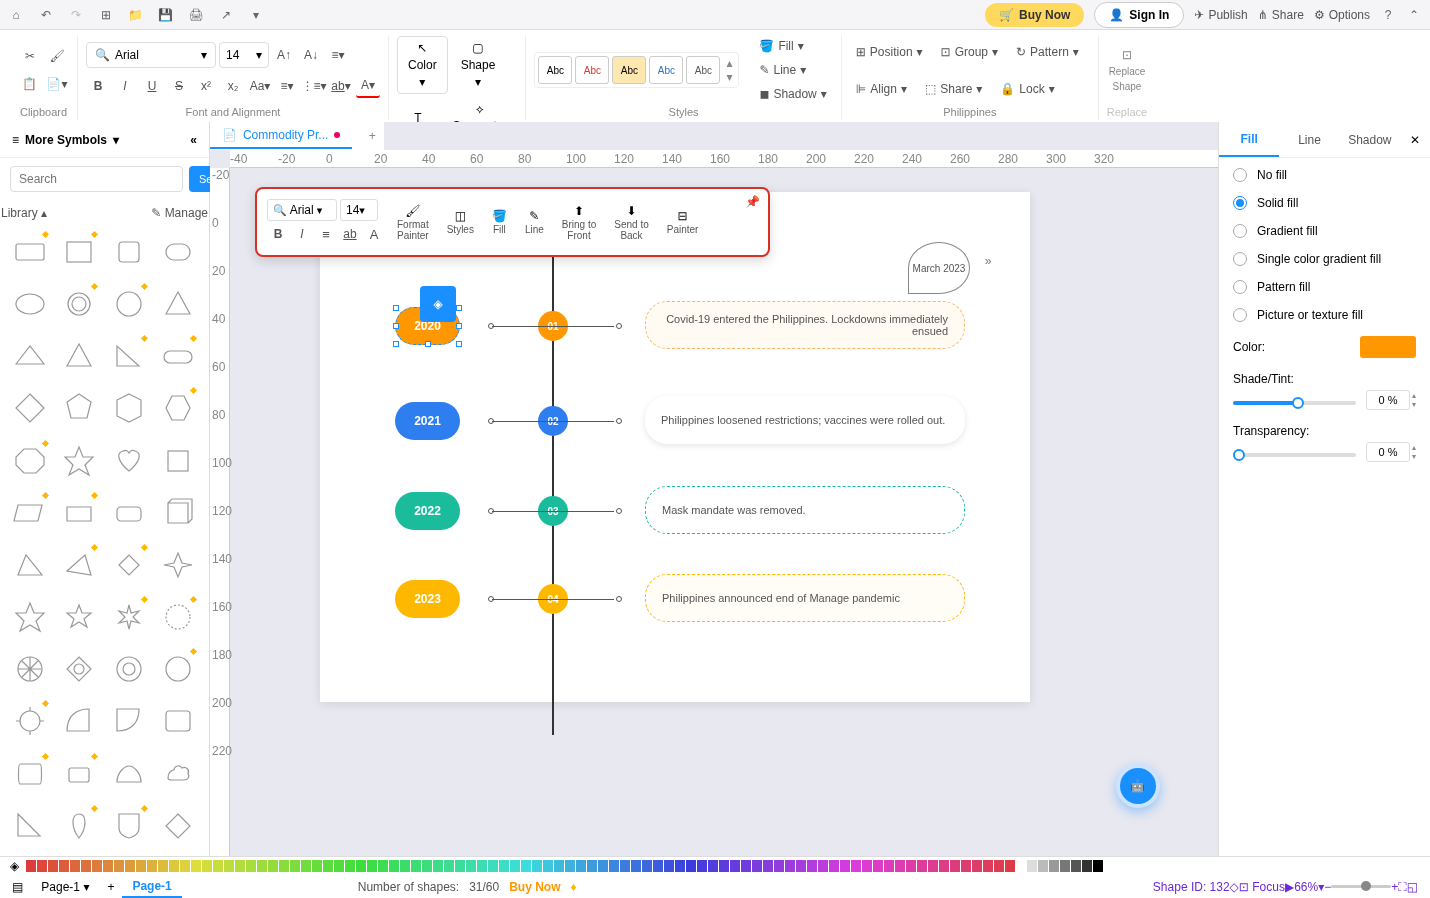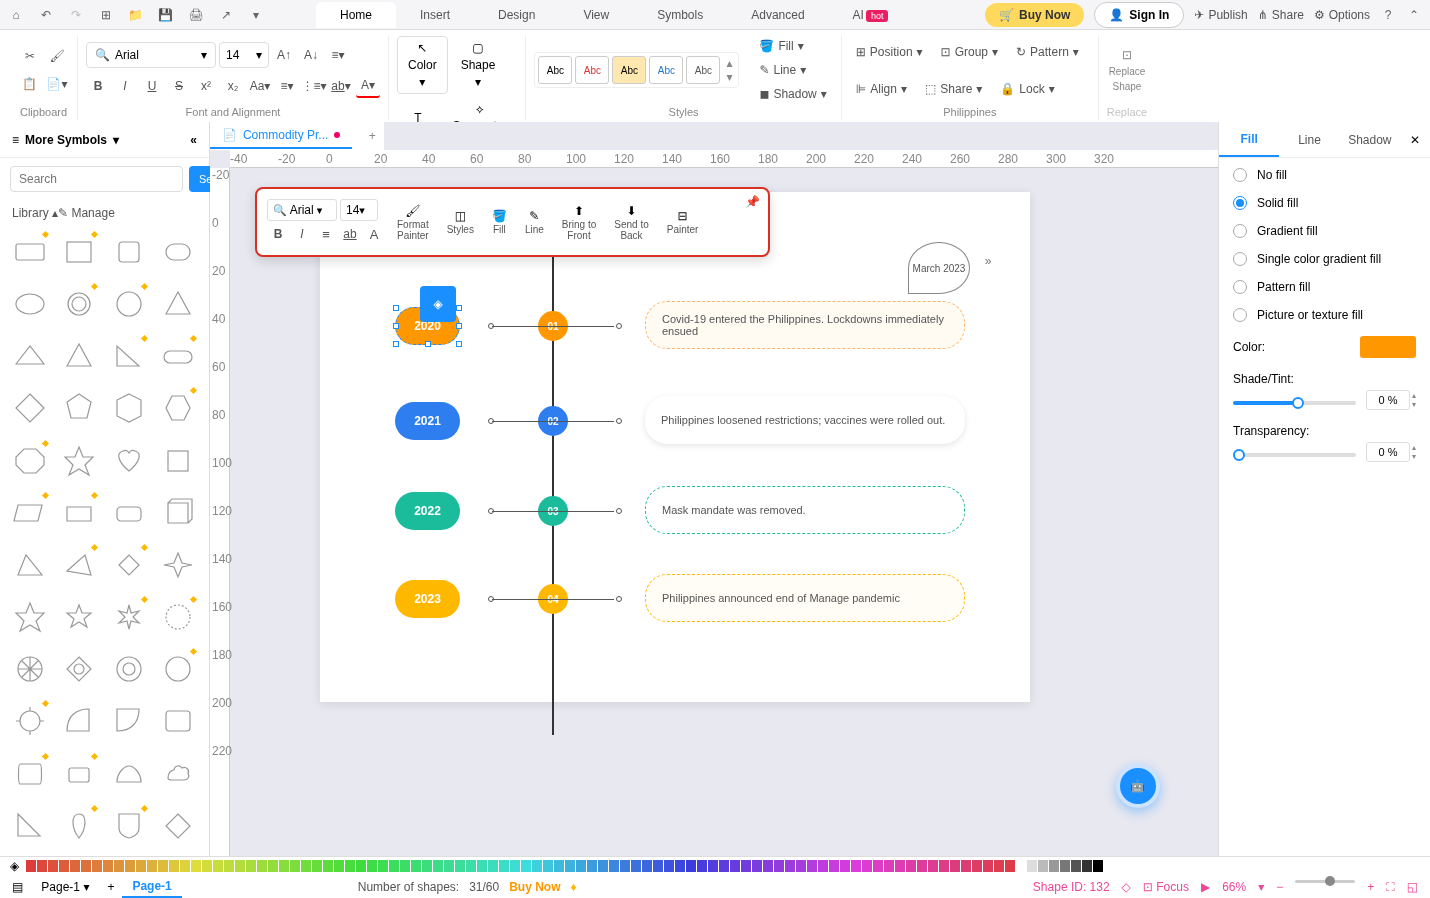--- a/index.html
+++ b/index.html
@@ -30,21 +30,21 @@
 .stylebox{display:flex;gap:3px;border:1px solid #eee;border-radius:4px;padding:3px}
 .stylechip{width:34px;height:28px;border:1px solid #ccc;border-radius:3px;display:flex;align-items:center;justify-content:center;font-size:10px}
 .arrbtn{display:flex;align-items:center;gap:4px;padding:3px 6px;cursor:pointer;color:#555}
 
 .workspace{position:absolute;top:122px;left:0;right:0;bottom:42px;display:flex}
 .leftpanel{width:210px;background:#fff;border-right:1px solid #ddd;display:flex;flex-direction:column}
 .lp-header{height:36px;display:flex;align-items:center;padding:0 12px;gap:6px;font-weight:600;border-bottom:1px solid #eee;justify-content:space-between}
 .lp-search{padding:8px 10px;display:flex;gap:6px}
 .lp-search input{flex:1;border:1px solid #ddd;border-radius:4px;padding:5px 8px;font-size:12px}
 .lp-search button{background:#1a8fff;color:#fff;border:none;border-radius:4px;padding:5px 10px;font-size:11px}
-.lp-libhead{padding:6px 12px;display:flex;color:#555;font-size:12px}
+.lp-libhead{padding:6px 1px;display:flex;justify-content:space-between;color:#555;font-size:12px}
 .shapegrid{flex:1;overflow:auto;padding:4px 8px;display:grid;grid-template-columns:repeat(4,1fr);gap:4px}
 .shapecell{width:44px;height:44px;display:flex;align-items:center;justify-content:center;cursor:pointer;position:relative}
 .shapecell svg{stroke:#999;fill:none;stroke-width:1.2}
 .diamond-dot{position:absolute;top:2px;right:4px;width:5px;height:5px;background:#ffb800;transform:rotate(45deg)}
 
 .canvas-area{flex:1;position:relative;background:#e8e8f0;overflow:hidden}
 .doctab{position:absolute;top:0;left:0;height:28px;display:flex;align-items:center;gap:8px;background:#fff}
 .doctab .tab{padding:5px 12px;display:flex;align-items:center;gap:6px;color:#1a8fff;font-weight:500;background:#fff;border-bottom:2px solid #1a8fff}
 .doctab .unsaved{width:6px;height:6px;border-radius:50%;background:#e06;display:inline-block}
 .doctab .addtab{width:24px;height:24px;display:flex;align-items:center;justify-content:center;color:#888;cursor:pointer}
@@ -96,49 +96,40 @@
 .expand-arrow{position:absolute;right:218px;top:128px;width:24px;height:22px;display:flex;align-items:center;justify-content:center;color:#777;cursor:pointer;background:#fff}
 
 .statusbar{position:absolute;bottom:0;left:0;right:0;height:42px;background:#fff;border-top:1px solid #ddd;display:flex;flex-direction:column}
 .swatchbar{height:18px;display:flex;align-items:center;padding:0 10px;gap:1px}
 .swatchbar .sw{width:10px;height:12px;cursor:pointer}
 .sb-row{flex:1;display:flex;align-items:center;padding:0 12px;gap:16px}
 .sb-pages{display:flex;align-items:center;gap:8px}
 .sb-page{padding:3px 10px;cursor:pointer}
 .sb-page.active{color:#1a8fff;font-weight:600;border-bottom:2px solid #1a8fff}
 .sb-center{margin-left:160px;display:flex;align-items:center;gap:10px;color:#555}
-.sb-right{margin-left:auto;display:flex;align-items:flex-start;gap:12px;color:#ec4899}
+.sb-right{margin-left:auto;display:flex;align-items:center;color:#6d28d9}
 .zoom-slider{width:60px;height:3px;background:#ccc;border-radius:2px;position:relative}
 .zoom-slider .zt{position:absolute;top:-4px;left:30px;width:10px;height:10px;background:#888;border-radius:50%}
 
 .chat-bubble{position:absolute;right:270px;bottom:90px;width:44px;height:44px;background:#1a8fff;border-radius:50%;display:flex;align-items:center;justify-content:center;box-shadow:0 4px 12px rgba(26,143,255,0.4);border:4px solid #cce4ff}
 </style>
 </head>
 <body>
 
 <div class="titlebar">
   <div class="tb-left">
     <span class="ico">⌂</span>
     <span class="ico">↶</span>
     <span class="ico" style="opacity:.4">↷</span>
     <span class="ico">⊞</span>
     <span class="ico">📁</span>
     <span class="ico">💾</span>
     <span class="ico">🖨</span>
     <span class="ico">↗</span>
     <span class="ico">▾</span>
-  </div>
-  <div class="menutabs">
-    <div class="tab active">Home</div>
-    <div class="tab">Insert</div>
-    <div class="tab">Design</div>
-    <div class="tab">View</div>
-    <div class="tab">Symbols</div>
-    <div class="tab">Advanced</div>
-    <div class="tab"><span>AI</span><span class="aibadge">hot</span></div>
   </div>
   <div class="tb-right">
     <div class="buynow">🛒 <span>Buy Now</span></div>
     <div class="signin">👤 <span>Sign In</span></div>
     <div class="tb-link">✈ <span>Publish</span></div>
     <div class="tb-link">⋔ <span>Share</span></div>
     <div class="tb-link">⚙ <span>Options</span></div>
     <span class="ico">?</span>
     <span class="ico">⌃</span>
   </div>
@@ -588,21 +579,21 @@
     <div class="page">
       <div class="tl-title">imeline</div>
       <div class="datebub">March 2023</div>
       <div class="tl-line"></div>
       <div id="tl-items">
           <div class="yearbox sel" style="top: 115px; background: rgb(255, 152, 0);">2020<div class="selhandle" style="left: calc(-0.5% - 3px); top: calc(-0.5% - 3px);"></div><div class="selhandle" style="left: calc(50% - 3px); top: calc(-0.5% - 3px);"></div><div class="selhandle" style="left: calc(100% - 3px); top: calc(-0.5% - 3px);"></div><div class="selhandle" style="left: calc(-0.5% - 3px); top: calc(50% - 3px);"></div><div class="selhandle" style="left: calc(100% - 3px); top: calc(50% - 3px);"></div><div class="selhandle" style="left: calc(-0.5% - 3px); top: calc(100% - 3px);"></div><div class="selhandle" style="left: calc(50% - 3px); top: calc(100% - 3px);"></div><div class="selhandle" style="left: calc(100% - 3px); top: calc(100% - 3px);"></div><div style="position: absolute; top: -18px; left: 50%; transform: translateX(-50%); color: rgb(26, 143, 255);">↻</div></div>
           <div class="circle-node" style="top: 119px; background: rgb(255, 152, 0); border-color: rgb(255, 152, 0);">01</div>
           <div class="connector-dot" style="top: 131px; left: 168px;"></div>
           <div class="connector-dot" style="top: 131px; left: 296px;"></div>
           <div style="position: absolute; top: 134px; left: 172px; width: 122px; height: 1px; background: rgb(85, 85, 85);"></div>
-          <div class="descbox" style="top: 109px; border: 1px dashed rgb(255, 181, 102); background: rgb(255, 250, 242);">Covid-19 entered the Philippines. Lockdowns immediately ensued</div>
+          <div class="descbox" style="top: 109px; border: 1px dashed rgb(255, 181, 102); background: rgb(255, 250, 242); text-align: right;">Covid-19 entered the Philippines. Lockdowns immediately ensued</div>
           <div class="yearbox" style="top: 210px; background: rgb(46, 126, 240);">2021</div>
           <div class="circle-node" style="top: 214px; background: rgb(46, 126, 240); border-color: rgb(46, 126, 240);">02</div>
           <div class="connector-dot" style="top: 226px; left: 168px;"></div>
           <div class="connector-dot" style="top: 226px; left: 296px;"></div>
           <div style="position: absolute; top: 229px; left: 172px; width: 122px; height: 1px; background: rgb(85, 85, 85);"></div>
           <div class="descbox" style="top: 204px; background: rgb(255, 255, 255); box-shadow: rgba(0, 0, 0, 0.1) 0px 2px 6px;">Philippines loosened restrictions; vaccines were rolled out.</div>
           <div class="yearbox" style="top: 300px; background: rgb(26, 188, 156);">2022</div>
           <div class="circle-node" style="top: 304px; background: rgb(26, 188, 156); border-color: rgb(26, 188, 156);">03</div>
           <div class="connector-dot" style="top: 316px; left: 168px;"></div>
           <div class="connector-dot" style="top: 316px; left: 296px;"></div>

